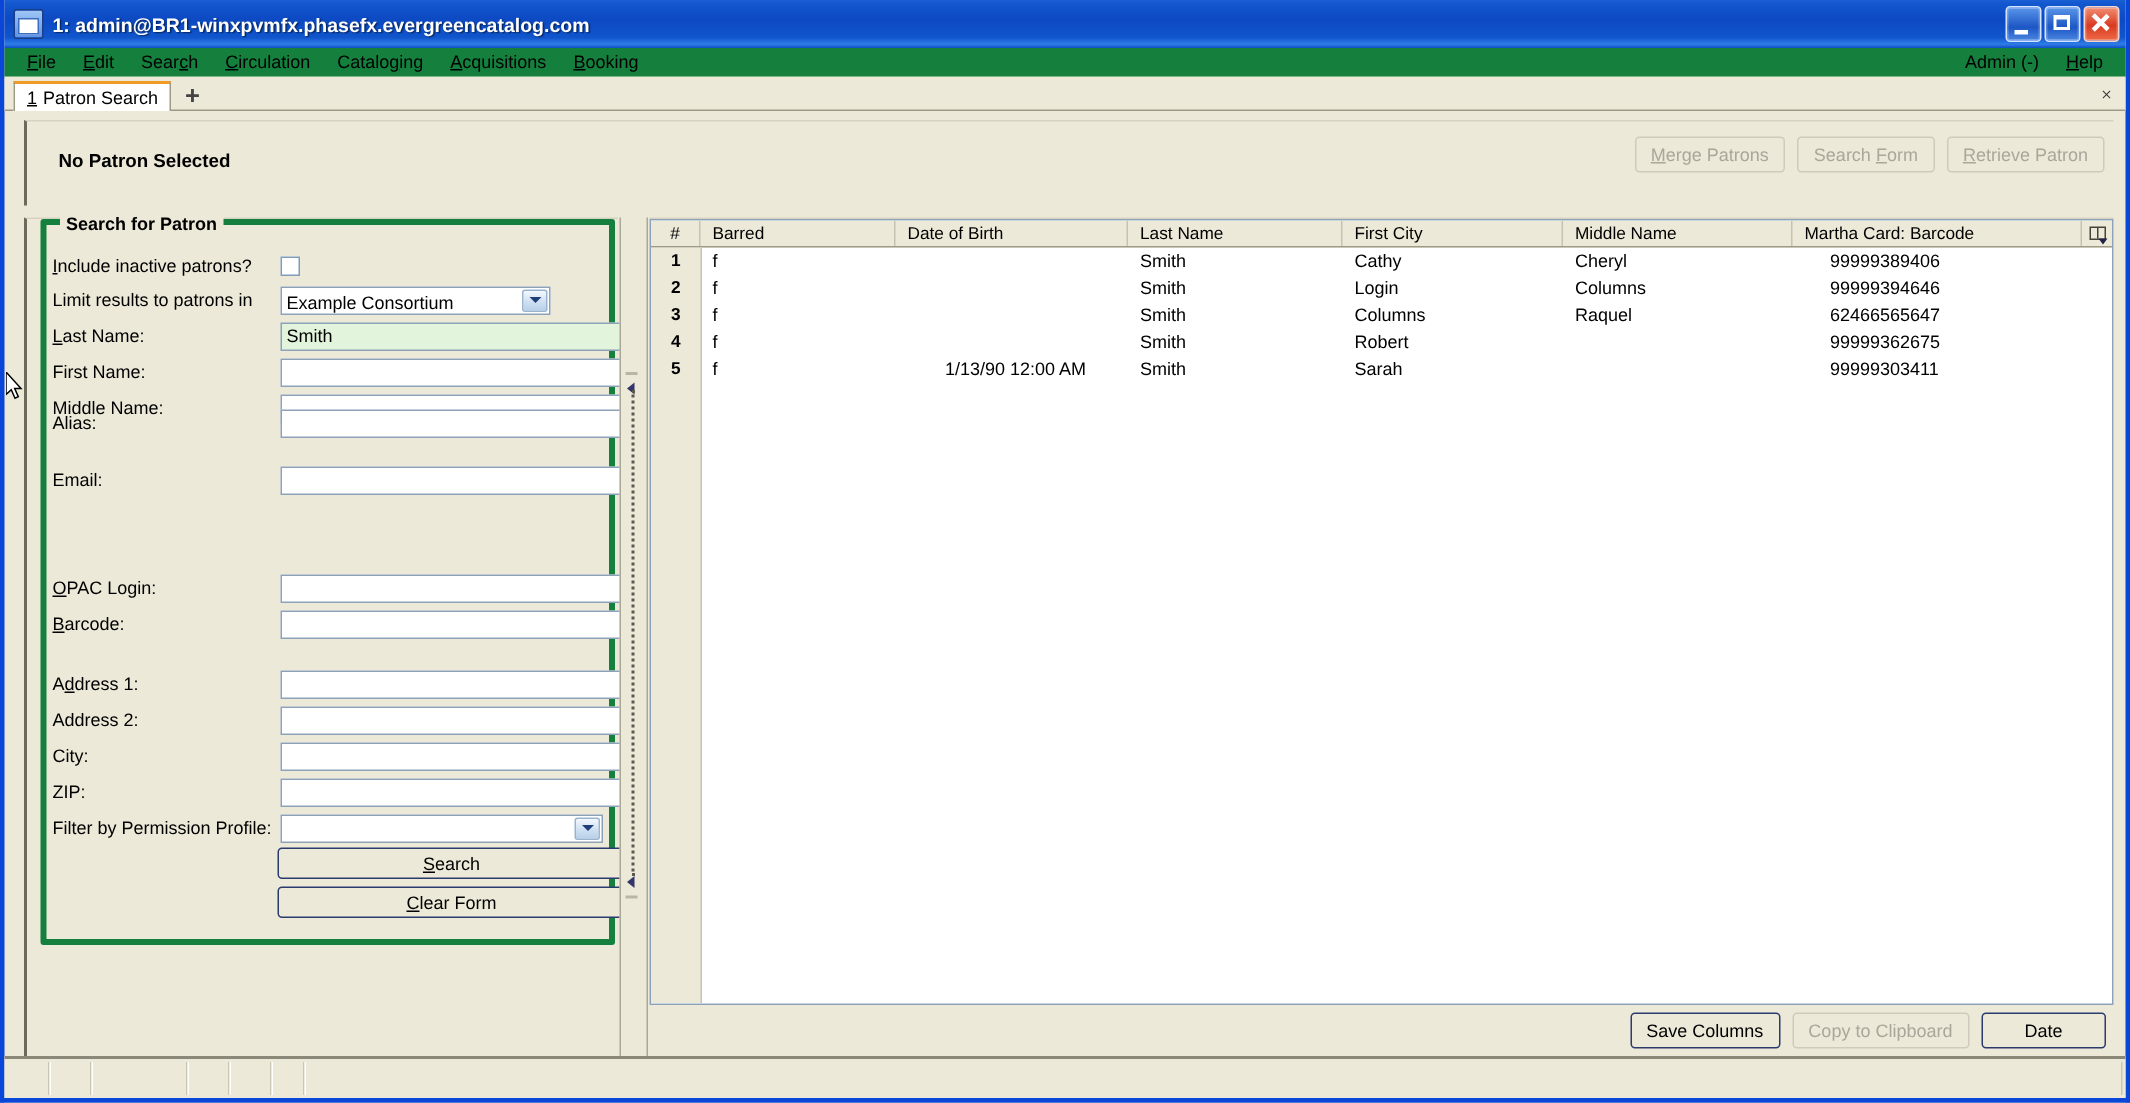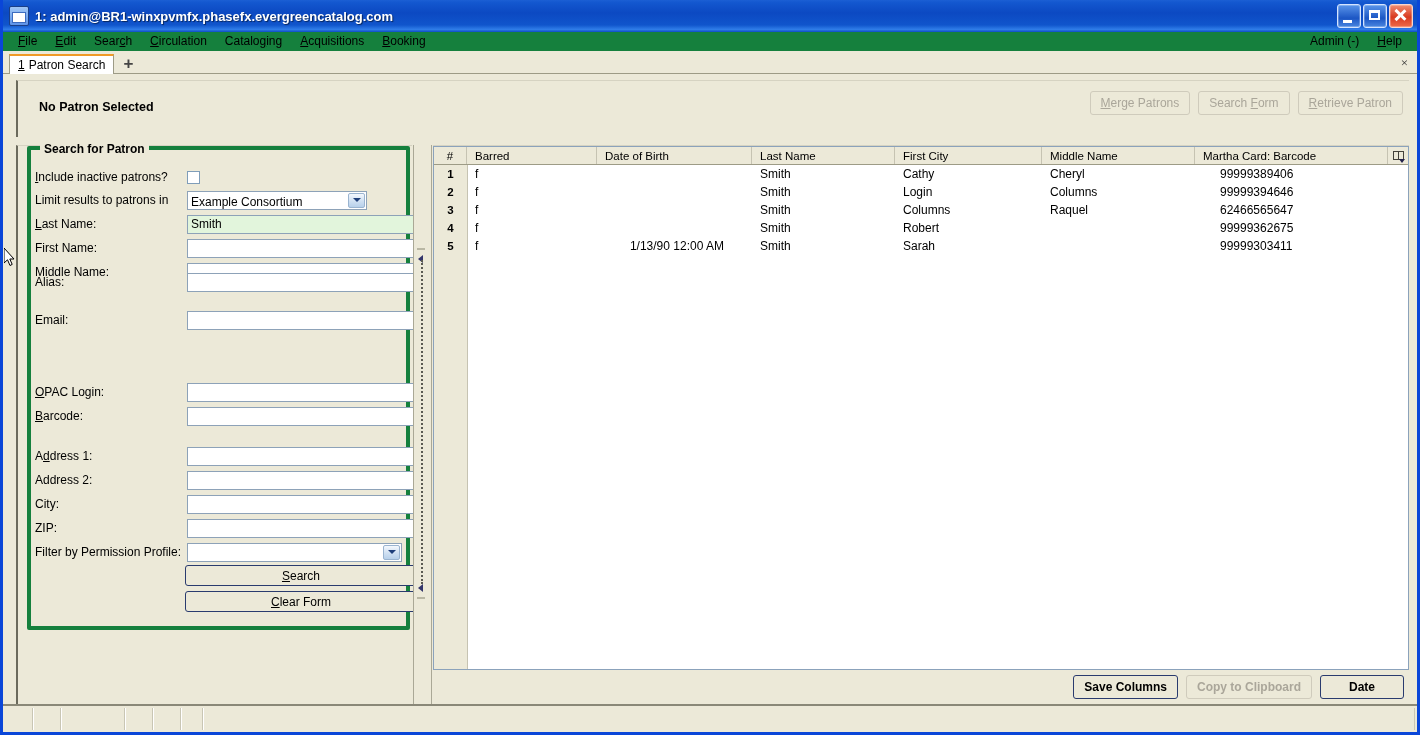--- a/index.html
+++ b/index.html
@@ -319,21 +319,20 @@
     overflow: hidden; white-space: nowrap;
   }
   .gcell.num { justify-content: center; padding-left: 0; font-weight: bold; font-size: 11.5px; }
   .gcell.dob { justify-content: flex-end; padding-right: 28px; }
   .gcell.barcode { padding-left: 25px; }
   .grid-foot {
     flex: 0 0 34px; height: 34px;
     display: flex; align-items: center; justify-content: flex-end;
     gap: 8px; padding-right: 5px;
     background: #ece9d8;
-    font-weight: bold;
   }
 
   
   .statusbar {
     flex: 0 0 22px; height: 22px;
     background: #ece9d8;
     border-top: 2px solid #8a8878;
     display: flex; align-items: stretch;
     padding: 2px 2px 2px 3px;
   }

